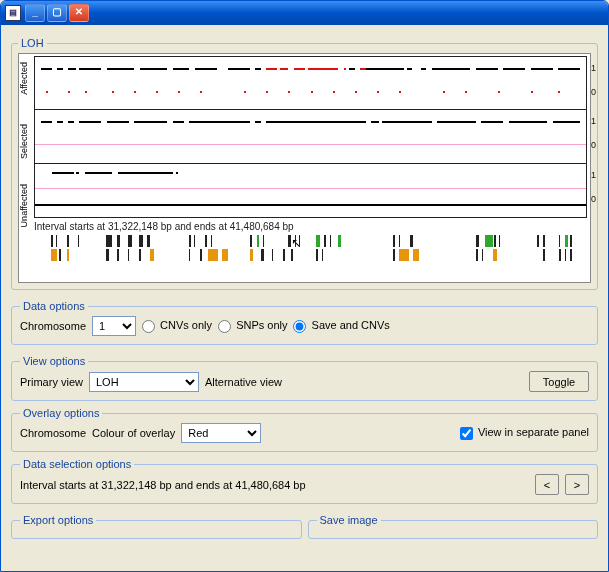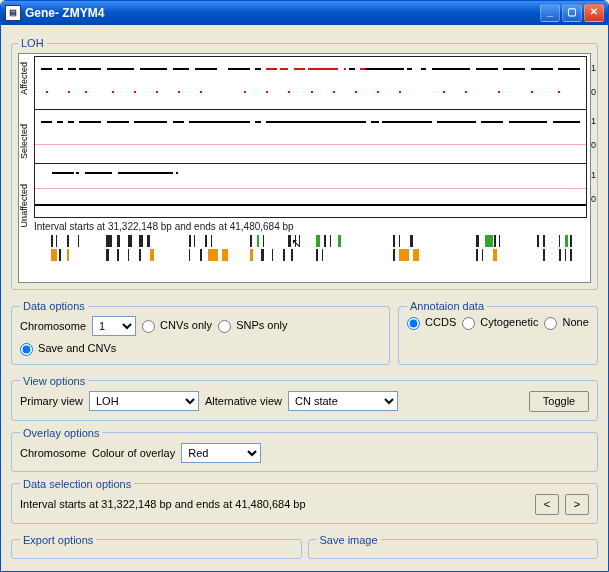--- a/index.html
+++ b/index.html
@@ -86,21 +86,20 @@
   .dsrow{display:flex; gap:6px; align-items:stretch;}
   .dsrow fieldset{flex:1}
   .save-fs{flex:0 0 90px}
 </style>
 </head>
 <body>
 
 <div class="window">
   <div class="titlebar">
     <span class="icon">▤</span>
-    <span class="title">Gene- ZMYM4</span>
     <div class="winbtns">
       <div class="winbtn">_</div>
       <div class="winbtn">▢</div>
       <div class="winbtn close">✕</div>
     </div>
   </div>
 
   <div class="client">
 
     <fieldset class="chart-fieldset">
@@ -287,49 +286,41 @@
         <div class="row">
           <label class="plain">Chromosome</label>
           <select style="width:44px">
             <option>1</option>
           </select>
           <label><input type="radio" name="dopt" style=""> <span>CNVs only</span></label>
           <label><input type="radio" name="dopt" style=""> <span>SNPs only</span></label>
           <label><input type="radio" name="dopt" checked="" style=""> <span>Save and CNVs</span></label>
         </div>
       </fieldset>
-      <fieldset class="ann">
-        <legend>Annotaion data</legend>
-        <div class="row">
-          <label><input type="radio" name="ann" checked="" style=""> <span>CCDS</span></label>
-          <label><input type="radio" name="ann" style=""> <span>Cytogenetic</span></label>
-          <label><input type="radio" name="ann" style=""> <span>None</span></label>
-        </div>
-      </fieldset>
     </div>
 
     <fieldset>
       <legend>View options</legend>
       <div class="row">
         <label class="plain">Primary view</label>
         <select style="width:110px"><option>LOH</option></select>
         <label class="plain">Alternative view</label>
-        <select style="width:110px"><option>CN state</option></select>
         <span class="spacer"></span>
         <button class="btn">Toggle</button>
       </div>
     </fieldset>
 
     <fieldset>
       <legend>Overlay options</legend>
       <div class="row">
         <label class="plain">Chromosome</label>
         <label class="plain">Colour of overlay</label>
         <select style="width:80px"><option>Red</option></select>
         <span class="spacer"></span>
+        <label><input type="checkbox" checked="" style=""> <span>View in separate panel</span></label>
       </div>
     </fieldset>
 
     <fieldset>
       <legend>Data selection options</legend>
       <div class="row">
         <span>Interval starts at 31,322,148 bp and ends at 41,480,684 bp</span>
         <span class="spacer"></span>
         <button class="btn smallbtn">&lt;</button>
         <button class="btn smallbtn">&gt;</button>

